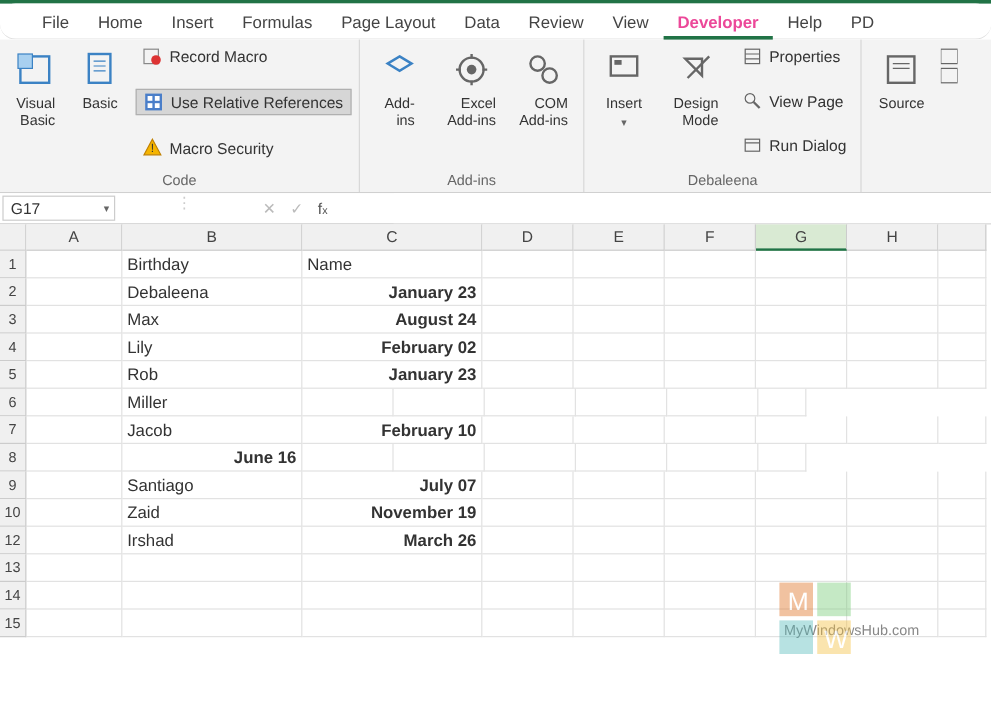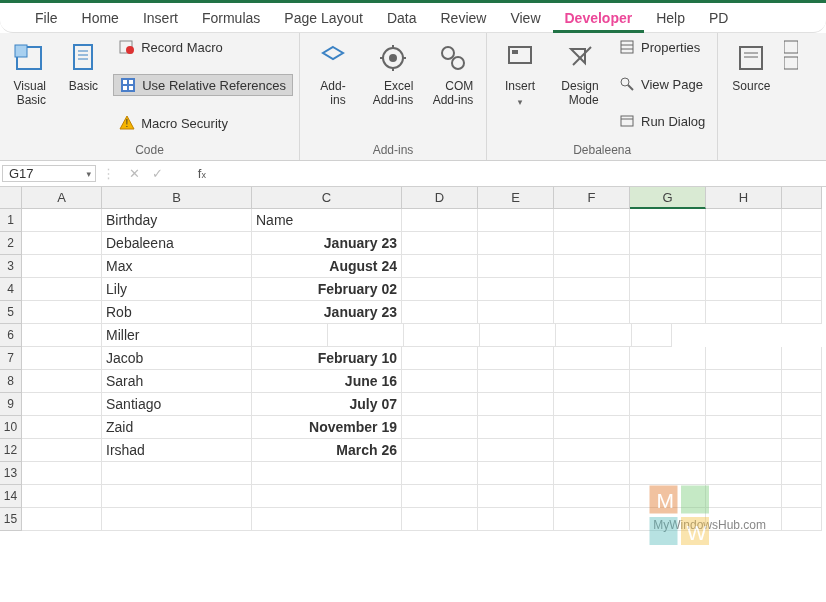--- a/index.html
+++ b/index.html
@@ -19,21 +19,21 @@
   .group-body { flex: 1; display: flex; align-items: flex-start; gap: 6px; }
   .group-label { text-align: center; font-size: 12px; color: #666; padding: 3px 0; }
   .bigbtn { display: flex; flex-direction: column; align-items: center; justify-content: flex-start; width: 54px; padding-top: 4px; cursor: pointer; text-align: right; font-size: 12px; color: #333; gap: 4px; }
   .bigbtn .ico { width: 34px; height: 34px; display:flex; align-items:center; justify-content:center; }
   .smallbtns { display: flex; flex-direction: column; gap: 17px; }
   .smallbtn { display: flex; align-items: center; gap: 6px; padding: 2px 6px; font-size: 13px; cursor: pointer; white-space: nowrap; }
   .smallbtn.highlight { background: #d6d6d6; border: 1px solid #b0b0b0; }
   .smallbtn .ico { width:16px; height:16px; display:flex; align-items:center; justify-content:center; }
 
   
-  .fbar { display: flex; align-items: center; height: 26px; border-bottom: 1px solid #d0d0d0; background: #fff; }
+  .fbar { display: flex; height: 26px; border-bottom: 1px solid #d0d0d0; background: #fff; gap: 45px; }
   .namebox { width: 94px; border: 1px solid #ccc; margin: 2px; display:flex; align-items:center; justify-content:space-between; padding: 0 4px 0 6px; font-size: 13px; background:#fff; }
   .fx-icons { display:flex; align-items:center; gap:12px; padding: 0 10px; color:#999; }
   .fx-input { flex:1; border:none; outline:none; font-size:13px; padding-left:6px; }
 
   
   .sheet { display:flex; flex-direction:column; }
   .colhdr-row { display:flex; height:22px; }
   .corner { width:22px; background:#f0f0f0; border-right:1px solid #ccc; border-bottom:1px solid #ccc; }
   .colhdr { background:#f0f0f0; border-right:1px solid #ccc; border-bottom:1px solid #ccc; display:flex; align-items:center; justify-content:center; font-size:13px; color:#444; }
   .colhdr.sel { background:#d9ead3; border-bottom:2px solid #217346; }
@@ -255,21 +255,21 @@
 
 <div class="fbar">
   <div class="namebox">
     <span>G17</span>
     <span style="font-size:9px;color:#666;">▾</span>
   </div>
   <span style="color:#ccc;padding:0 4px;">⋮</span>
   <div class="fx-icons">
     <span style="color:#bbb;">✕</span>
     <span style="color:#bbb;">✓</span>
-    <span style="color:#555;margin-left:23px;">f<span style="font-size:9px;">x</span></span>
+    <span style="color:#555;">f<span style="font-size:9px;">x</span></span>
   </div>
   <input class="fx-input" value="" style="">
 </div>
 
 <div class="sheet">
   <div class="colhdr-row">
     <div class="corner"></div>
     <div class="colhdr colA">A</div>
     <div class="colhdr colB">B</div>
     <div class="colhdr colC">C</div>
@@ -360,21 +360,20 @@
         <div class="cell colD"></div>
         <div class="cell colE"></div>
         <div class="cell colF"></div>
         <div class="cell colG"></div>
         <div class="cell colH"></div>
         <div class="cell colI"></div>
       </div>
       <div class="row">
         <div class="rowhdr">8</div>
         <div class="cell colA"></div>
-        <div class="cell colB">Sarah</div>
         <div class="cell colC r">June 16</div>
         <div class="cell colD"></div>
         <div class="cell colE"></div>
         <div class="cell colF"></div>
         <div class="cell colG"></div>
         <div class="cell colH"></div>
         <div class="cell colI"></div>
       </div>
       <div class="row">
         <div class="rowhdr">9</div>

